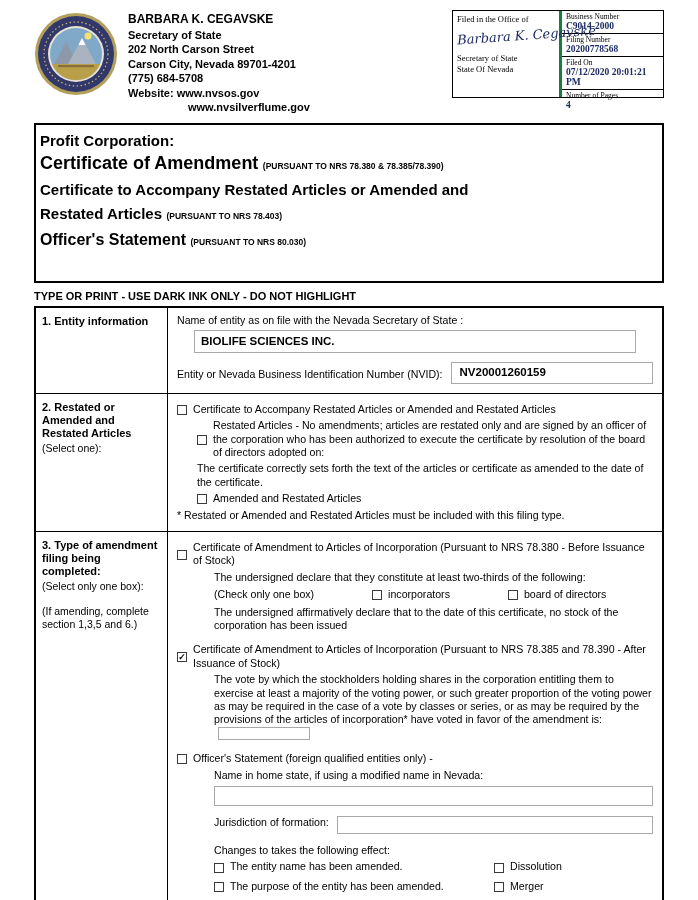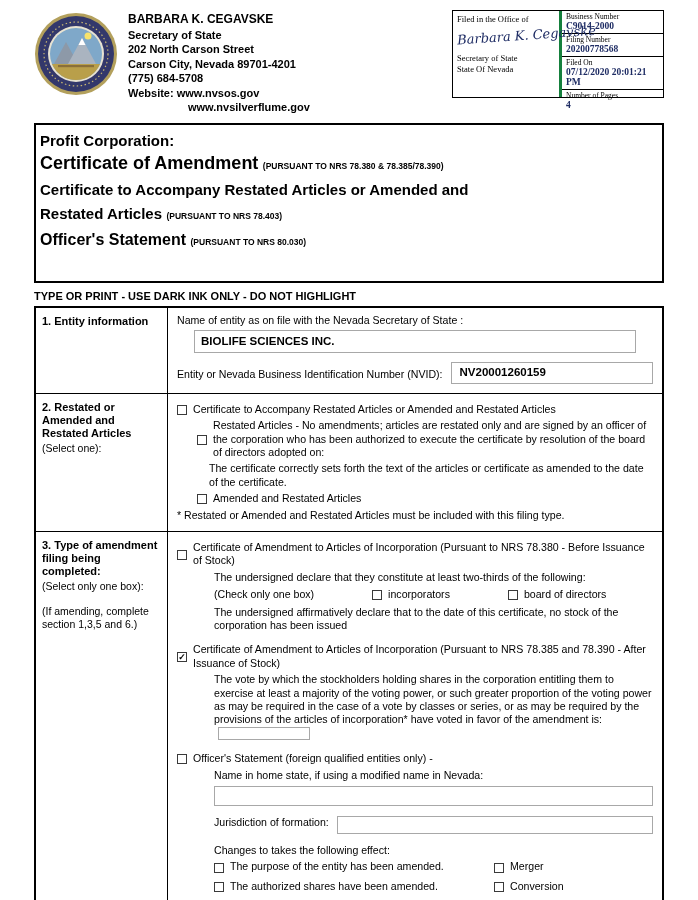--- a/index.html
+++ b/index.html
@@ -50,21 +50,21 @@
   .entity-box{border:1px solid #a8a8a8;margin:3px 17px 9px;padding:4px 6px;font-weight:bold;font-size:11.5px;min-height:23px}
   .nvid-row{display:flex;align-items:center}
   .nvid-label{padding-top:4px;white-space:nowrap}
   .nvid-box{flex:1;border:1px solid #a8a8a8;margin-left:8px;padding:3px 8px;font-weight:bold;font-size:11.5px}
 
   
   .cbl{display:flex;margin:3px 0;align-items:center}
   .cb{flex:0 0 auto;width:10px;height:10px;border:1.5px solid #3a3a3a;margin:1px 6px 0 0;font-size:9px;line-height:9px;text-align:center;font-weight:bold}
   .cb-label{flex:1}
   .ind1{margin-left:20px}
-  .ind2{margin-left:32px}
+  .ind2{margin-left:20px}
   .sub-block{margin-left:37px}
   .sub-block p{margin:3px 0}
   .inline-opts{display:flex;align-items:center;margin:4px 0}
   .inline-opts .opt{display:flex;align-items:center;margin-left:58px}
   .inline-opts .opt .cb{margin-top:0}
   .vote-box{display:inline-block;width:92px;height:13px;border:1px solid #a8a8a8;vertical-align:text-bottom;margin-left:4px}
   .input-line{border:1px solid #a8a8a8;height:20px;margin:4px 0 10px}
   .jur-row{display:flex;margin:6px 0 10px}
   .jur-row .jur-box{flex:1;border:1px solid #a8a8a8;margin-left:8px;height:18px}
   .cg-row{display:flex}
@@ -237,30 +237,40 @@
           <div>Name in home state, if using a modified name in Nevada:</div>
           <div class="input-line"></div>
           <div class="jur-row">
             <div>Jurisdiction of formation:</div>
             <div class="jur-box"></div>
           </div>
           <div>Changes to takes the following effect:</div>
           <div class="cg-row">
             <div class="cbl cg-left">
               <span class="cb"></span>
-              <span class="cb-label">The purpose of the entity has been amended.</span>
+              <span class="cb-label">The entity name has been amended.</span>
             </div>
             <div class="cbl">
               <span class="cb"></span>
-              <span class="cb-label">Merger</span>
+              <span class="cb-label">Dissolution</span>
             </div>
           </div>
           <div class="cg-row">
             <div class="cbl cg-left">
               <span class="cb"></span>
+              <span class="cb-label">The purpose of the entity has been amended.</span>
+            </div>
+            <div class="cbl">
+              <span class="cb"></span>
+              <span class="cb-label">Merger</span>
+            </div>
+          </div>
+          <div class="cg-row">
+            <div class="cbl cg-left">
+              <span class="cb"></span>
               <span class="cb-label">The authorized shares have been amended.</span>
             </div>
             <div class="cbl">
               <span class="cb"></span>
               <span class="cb-label">Conversion</span>
             </div>
           </div>
 
         </div>
 

